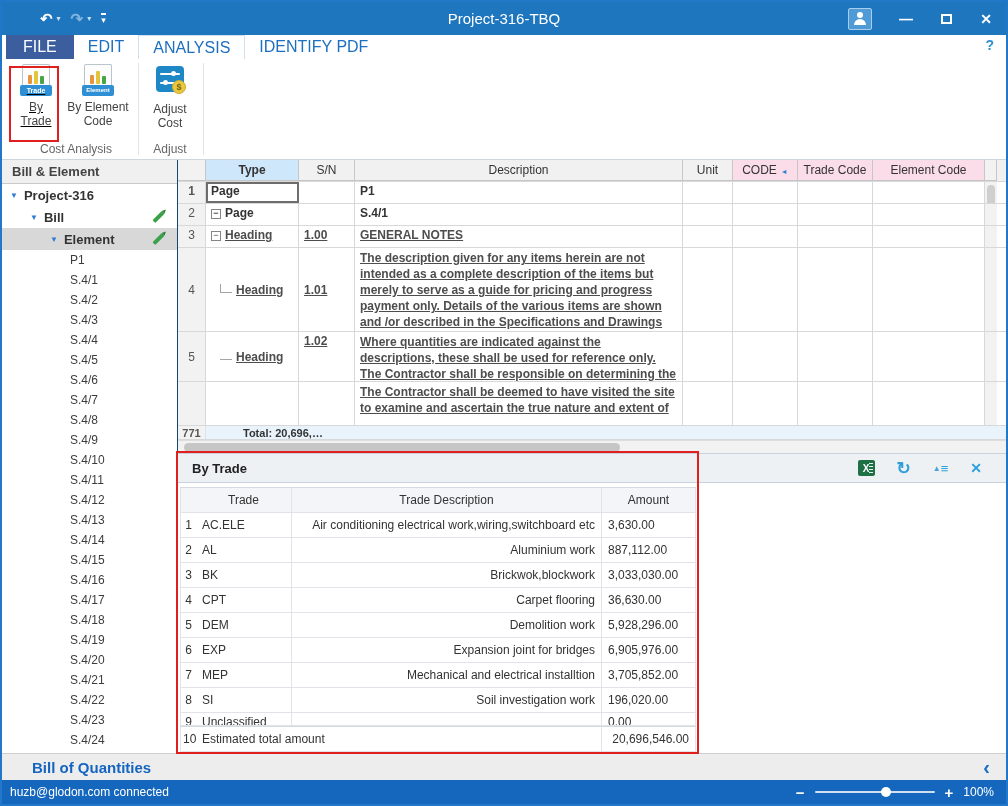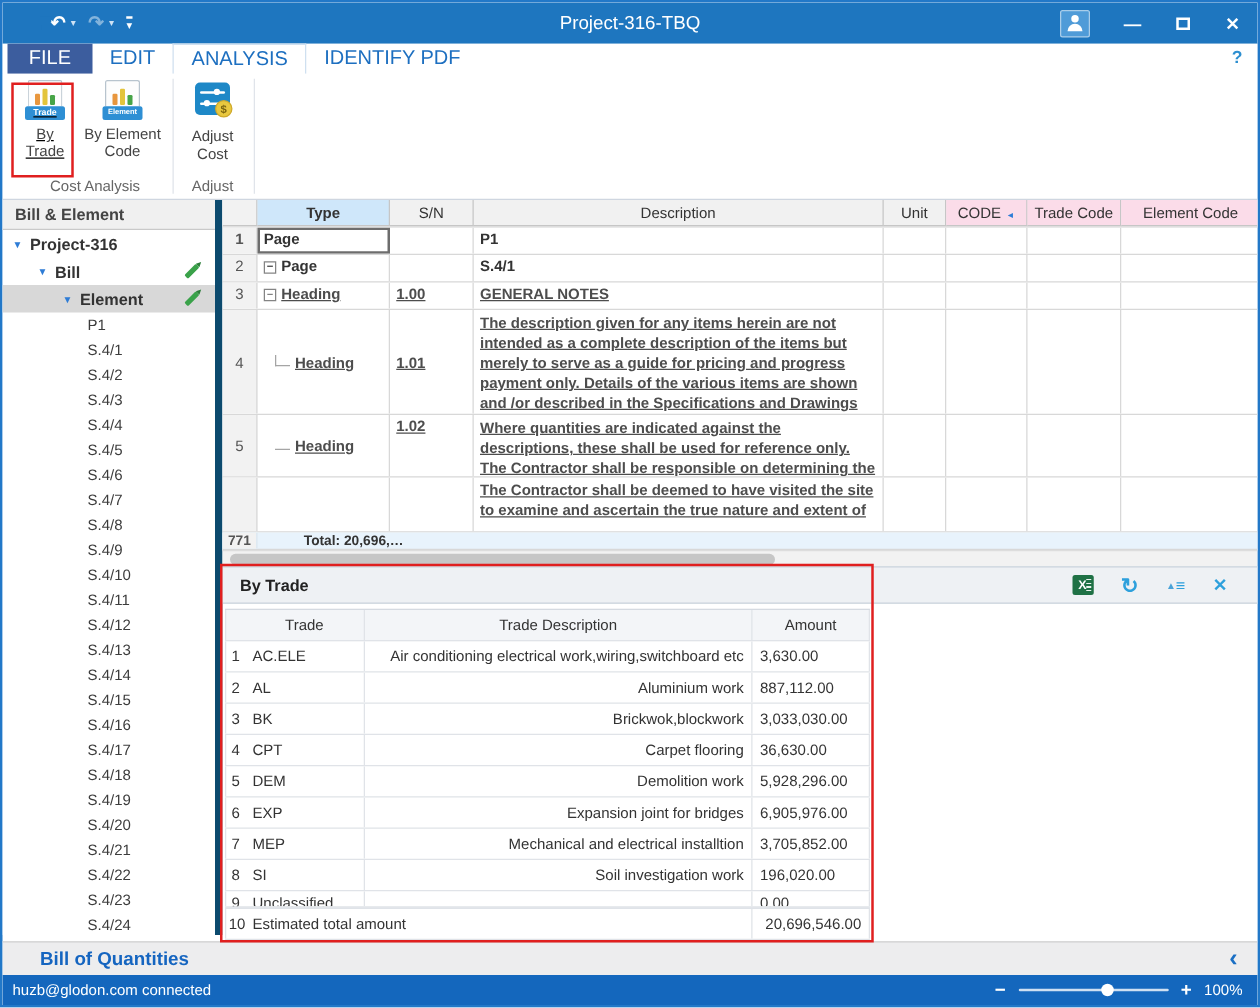--- a/index.html
+++ b/index.html
@@ -47,37 +47,37 @@
   .slider-line { position:absolute; left:4px; right:4px; height:2px; background:#fff; border-radius:1px; }
   .slider-dot { position:absolute; width:5px; height:5px; border-radius:50%; background:#fff; }
   .coin { position:absolute; right:-2px; bottom:-2px; width:14px; height:14px; border-radius:50%; background:#e9c83f; border:1px solid #cfa92c; color:#7a6410; font-size:9px; font-weight:bold; line-height:12px; text-align:center; }
   .rb-sep { position:absolute; top:4px; width:1px; height:92px; background:#e0e4ea; }
   .rb-group { position:absolute; top:83px; font-size:12px; color:#666; text-align:center; }
 
   
   .red-rect { position:absolute; border:2px solid #e01f1f; pointer-events:none; z-index:50; }
 
   
-  .sidebar { position:absolute; left:0; top:158px; width:176px; bottom:56px; background:#fff; border-right:6px solid #0c4a6e; }
+  .sidebar { position:absolute; left:0; top:158px; width:176px; bottom:56px; background:#fff; border-right:1px solid #0c4a6e; }
   .sb-header { height:24px; background:#f0f0f0; border-bottom:1px solid #c9c9c9; display:flex; align-items:center; padding-left:10px; font-size:13px; font-weight:bold; color:#444; }
   .tree { position:relative; font-size:13px; color:#333; }
   .tree-row { height:22px; display:flex; align-items:center; font-weight:bold; position:relative; }
   .tri { color:#2e7cd6; font-size:8px; margin-right:6px; }
   .pencil { position:absolute; right:12px; width:13px; height:4px; background:#3aa24a; border-radius:1px; transform:rotate(-45deg); }
   .pencil::after { content:""; position:absolute; right:-4px; top:0; border-top:2px solid transparent; border-bottom:2px solid transparent; border-left:4px solid #2d7f3a; }
   .row-selected { background:#d8d8d8; }
   .leaf { height:20px; line-height:20px; padding-left:68px; font-size:12px; color:#3c3c3c; }
 
   
   .grid { position:absolute; left:176px; top:158px; right:0; height:280px; background:#fff; font-size:12px; color:#333; }
   .grow { display:flex; border-bottom:1px solid #d8d8d8; overflow:hidden; }
   .gcell { border-right:1px solid #d8d8d8; padding:2px 5px; overflow:hidden; }
   .c-num { width:28px; background:#f2f2f2; text-align:center; color:#555; flex:none; }
-  .c-type { width:106px; flex:none; }
-  .c-sn { width:67px; flex:none; }
+  .c-type { width:93px; flex:none; }
+  .c-sn { width:56px; flex:none; }
   .c-desc { width:328px; flex:none; }
   .c-unit { width:50px; flex:none; }
   .c-code { width:65px; flex:none; }
   .c-tc { width:75px; flex:none; }
   .c-ec { width:112px; flex:none; }
   .c-sb { width:12px; flex:none; border-right:none; background:#f2f2f2; position:relative; }
   .ghead { height:22px; background:#f1f1f1; font-weight:normal; }
   .ghead .gcell { border-right:1px solid #c6c6c6; border-bottom:1px solid #c6c6c6; text-align:center; padding-top:3px; color:#333; }
   .h-blue { background:#cfe7fa; font-weight:bold; }
   .h-pink { background:#fbdce9; }

